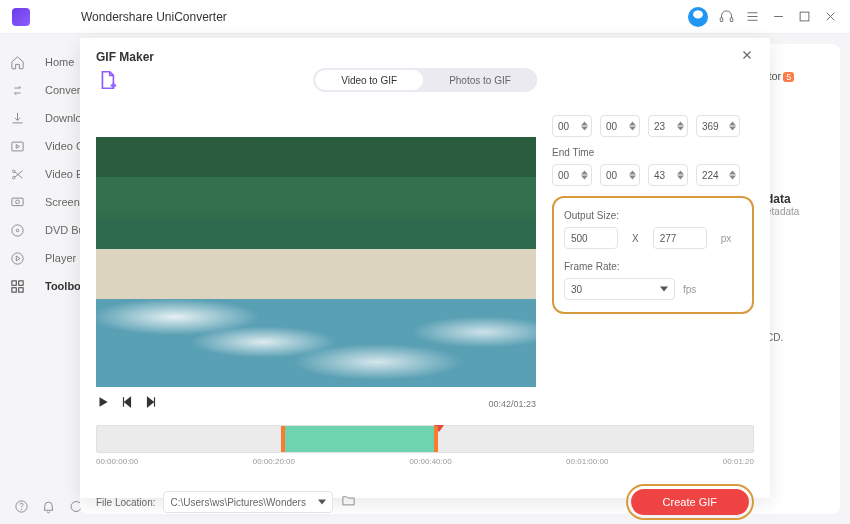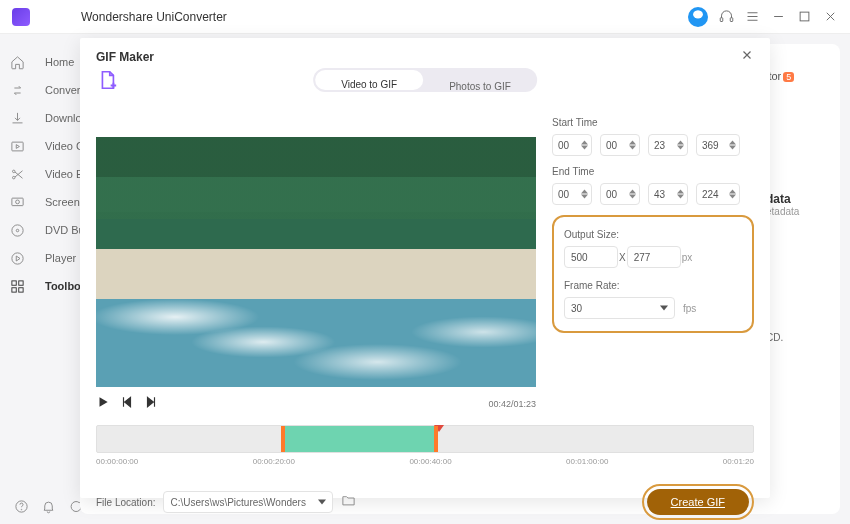--- a/index.html
+++ b/index.html
@@ -26,21 +26,21 @@
 .right-ghost .data-txt { margin-top:110px; font-size:12px; color:#333; font-weight:600; }
 .right-ghost .etadata { font-size:10px; color:#999; }
 .right-ghost .cd-txt { margin-top:115px; font-size:10px; color:#666; }
 .modal { position:absolute; left:80px; top:38px; width:690px; height:460px; background:#fff; box-shadow: 0 4px 20px rgba(0,0,0,0.1); border-radius:2px; padding: 10px 16px 14px 16px; }
 .modal-header { display:flex; align-items:center; font-size:12px; font-weight:600; color:#333; }
 .close-icon { margin-left:auto; cursor:pointer; }
 .close-icon svg { width:14px; height:14px; stroke:#666; stroke-width:2; }
 .doc-icon { margin-top:4px; width:20px; height:20px; color:#8e5cff; }
 .doc-icon svg { width:22px; height:22px; stroke:#8e5cff; fill:none; stroke-width:1.8; }
 .segmented { position:absolute; left:50%; top:30px; transform:translateX(-50%); background:#eceaf1; border-radius:14px; display:flex; overflow:hidden; height:24px; }
-.seg-btn { padding: 0 26px; font-size:10px; display:flex; align-items:flex-end; color:#666; cursor:pointer; }
+.seg-btn { padding: 0 26px; font-size:10px; display:flex; align-items:center; color:#666; cursor:pointer; }
 .seg-btn.active { background:#fff; border-radius:14px; color:#333; margin:2px 0 2px 2px; height:20px; }
 .content-row { display:flex; margin-top:26px; }
 .video-col { width:440px;margin-top:22px; }
 .video-preview { width:440px; height:250px; background: linear-gradient(180deg,#3a7a5a 0 30%,#2e6a4e 30% 45%,#dcd4bf 45% 65%,#5aa0b4 65% 100%); position:relative; overflow:hidden; }
 .video-preview::before { content:""; position:absolute; inset:0; background:
   radial-gradient(ellipse 140px 30px at 18% 72%, rgba(255,255,255,0.85), transparent 60%),
   radial-gradient(ellipse 120px 26px at 38% 82%, rgba(255,255,255,0.8), transparent 60%),
   radial-gradient(ellipse 140px 30px at 64% 90%, rgba(255,255,255,0.75), transparent 60%),
   radial-gradient(ellipse 120px 26px at 88% 78%, rgba(255,255,255,0.7), transparent 60%),
   linear-gradient(180deg, rgba(40,90,60,0.9) 0 16%, rgba(50,110,75,0.85) 16% 33%, transparent 33%);
@@ -51,41 +51,41 @@
 .time-display { margin-left:auto; font-size:9px; color:#777; }
 .settings-col { flex:1; padding-left:16px; font-size:11px; color:#555; }
 .field-label { font-size:10px; color:#666; margin:2px 0 6px 0; }
 .time-row { display:flex; gap:8px; margin-bottom:10px; }
 .spinput { display:flex; align-items:center; border:1px solid #e3e3e3; border-radius:4px; height:22px; width:40px; padding:0 3px 0 5px; background:#fff; }
 .spinput.wide { width:44px; }
 .spinput-val { font-size:10px; color:#555; flex:1; }
 .spin-arrows { display:flex; flex-direction:column; gap:0; line-height:5px; }
 .spin-arrows svg { width:7px; height:5px; fill:#888; }
 .group-box { border:2px solid #d99a3e; border-radius:12px; padding:12px 10px; margin-top:4px; }
-.size-row { display:flex; align-items:center; gap:1px; }
+.size-row { display:flex; align-items:center; gap:14px; }
 .txtinput { border:1px solid #e3e3e3; border-radius:4px; height:22px; width:54px; padding:0 6px; font-size:10px; color:#555; background:#fff; }
 .mult { font-size:10px; color:#666; }
 .unit { font-size:10px; color:#999; }
 .select-wrap { display:flex; align-items:center; gap:8px; margin-top:6px; }
 .select { border:1px solid #e3e3e3; border-radius:4px; height:22px; width:111px; padding:0 6px; font-size:10px; color:#555; background:#fff; display:flex; align-items:center; position:relative; }
 .select::after { content:""; position:absolute; right:6px; top:50%; width:0; height:0; border-left:4px solid transparent; border-right:4px solid transparent; border-top:5px solid #555; transform:translateY(-50%); }
 .timeline-wrap { margin-top:6px; }
 .timeline-track { height:28px; background:#ebebeb; border-radius:2px; position:relative; border:1px solid #e0e0e0; }
 .timeline-sel { position:absolute; top:0; bottom:0; left:28%; width:24%; background:#6ed4b0; border-left:4px solid #ff7a2a; border-right:4px solid #ff7a2a; }
 .timeline-marker { position:absolute; top:-8px; left:calc(52% - 4px); }
 .timeline-marker svg { width:10px; height:10px; fill:#e04a3f; }
 .ticks { display:flex; justify-content:space-between; font-size:8px; color:#999; margin-top:4px;gap:44px; }
 .bottom-row { display:flex; align-items:center; margin-top:18px; }
 .file-loc-label { font-size:10px; color:#666; margin-right:8px; }
 .file-select { border:1px solid #e3e3e3; border-radius:4px; height:22px; width:170px; padding:0 6px; font-size:10px; color:#666; background:#fff; display:flex; align-items:center; position:relative; overflow:hidden; white-space:nowrap; }
 .file-select::after { content:""; position:absolute; right:6px; top:50%; width:0; height:0; border-left:4px solid transparent; border-right:4px solid transparent; border-top:5px solid #555; transform:translateY(-50%); }
 .folder-btn { margin-left:8px; cursor:pointer; }
 .folder-btn svg { width:15px; height:15px; stroke:#888; fill:none; stroke-width:1.5; }
 .create-btn-wrap { margin-left:auto; border:2px solid #d99a3e; border-radius:18px; padding:3px; }
-.create-btn { background:#a16207; color:#fff; border:none; border-radius:14px; height:26px; padding:0 24px; font-size:11px; cursor:pointer;text-decoration:underline; }
+.create-btn { background:#ef4444; color:#fff; border:none; border-radius:14px; height:26px; padding:0 32px; font-size:11px; cursor:pointer; }
 </style>
 </head>
 <body>
 
 <div class="topbar">
   <div class="app-logo"></div>
   <div class="app-title">Wondershare UniConverter</div>
   <div class="topbar-right">
     <div class="user-circle"></div>
     <div class="top-icon">
@@ -259,21 +259,20 @@
               <path d="M18 4l-10 8 10 8zM6 4v16" stroke="#333" stroke-width="2"></path>
             </svg></span>
         <span class="pc-btn"><svg viewBox="0 0 24 24">
               <path d="M6 4l10 8-10 8zM18 4v16" stroke="#333" stroke-width="2"></path>
             </svg></span>
         <span class="time-display">00:42/01:23</span>
       </div>
     </div>
 
     <div class="settings-col">
-      <div class="field-label">Start Time</div>
       <div class="time-row">
         <div class="spinput">
             <span class="spinput-val">00</span>
             <span class="spin-arrows">
               <svg viewBox="0 0 10 6">
                 <path d="M5 0L10 6H0z"></path>
               </svg>
               <svg viewBox="0 0 10 6">
                 <path d="M5 6L0 0h10z"></path>
               </svg>

